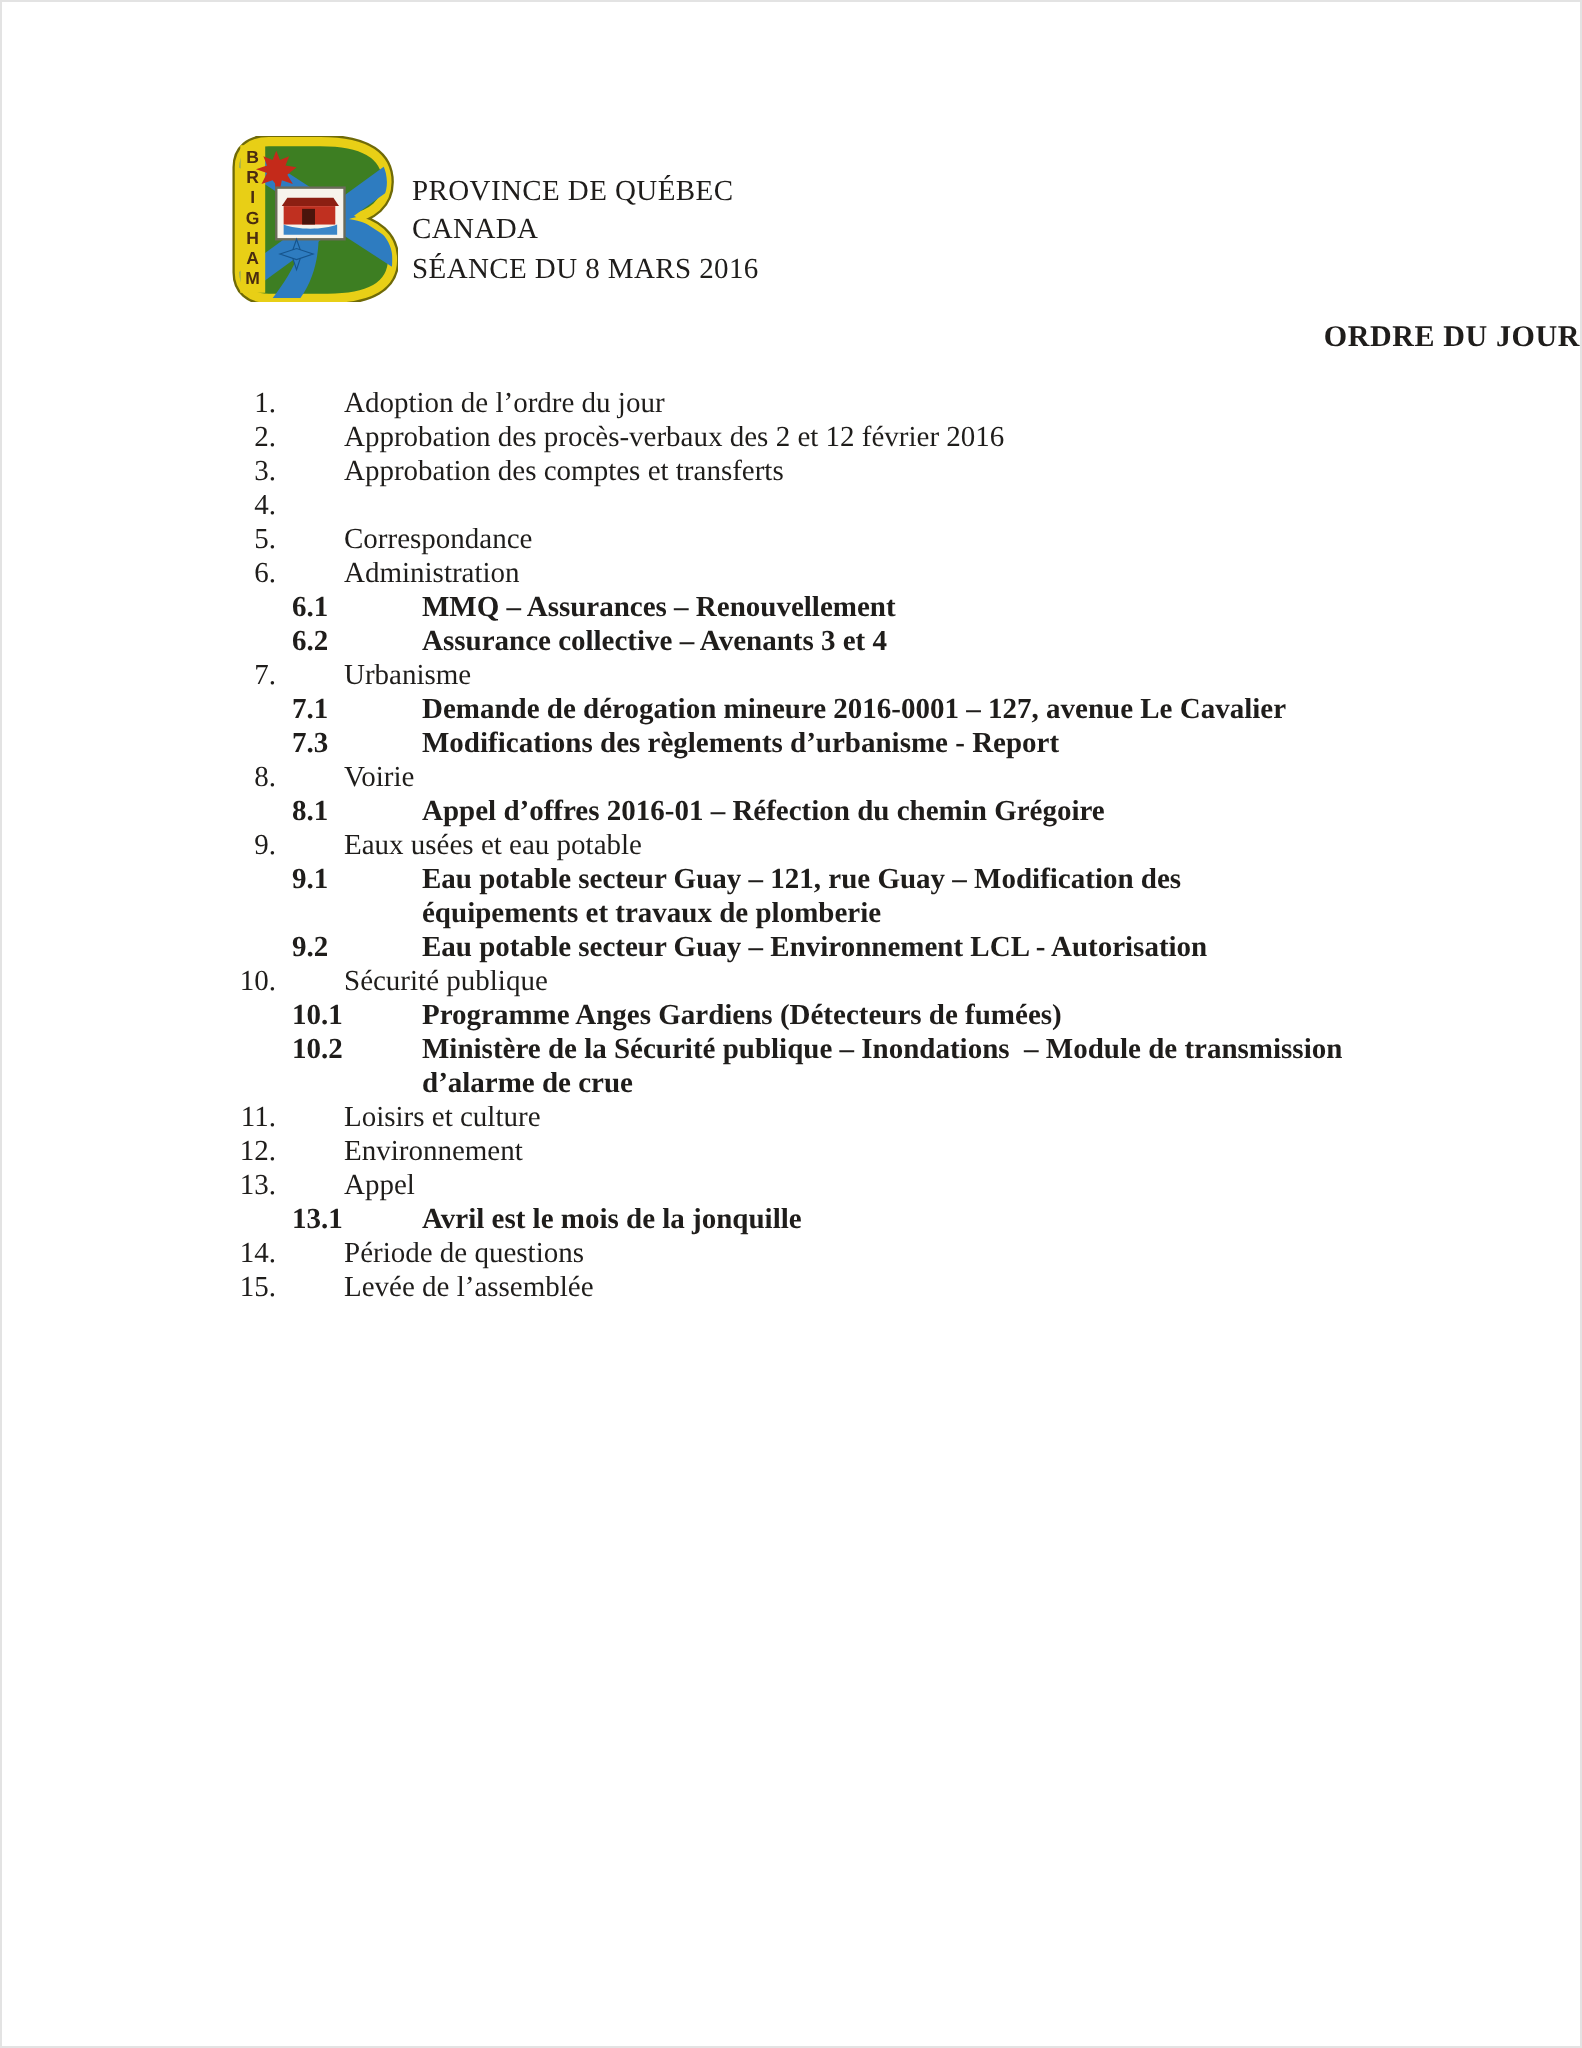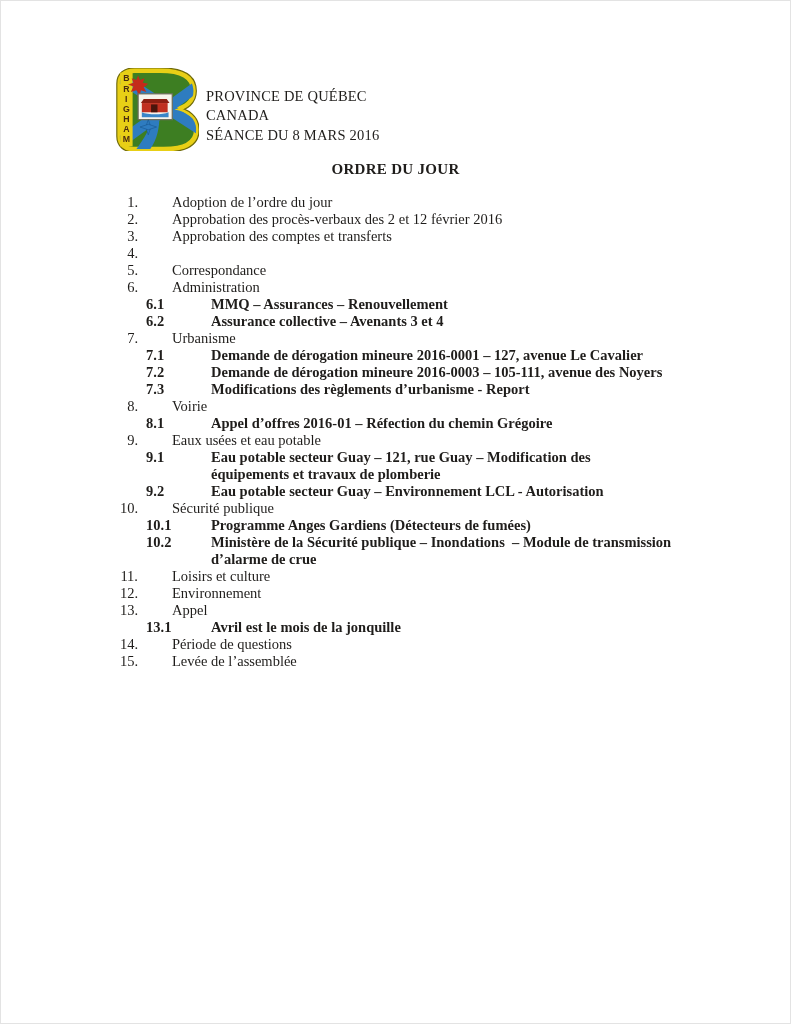--- a/index.html
+++ b/index.html
@@ -16,21 +16,21 @@
   .logo{
     position:absolute;left:115px;top:67px;width:83px;height:83px;
   }
   .hdr{
     position:absolute;left:205px;top:86px;
     font-size:14.5px;line-height:19.3px;
     letter-spacing:0.2px;
   }
   .title{
     position:absolute;left:0;top:160px;width:100%;
-    text-align:center;font-weight:700;font-size:15px;
+    text-align:right;font-weight:700;font-size:15px;
     letter-spacing:0.3px;
   }
   .list{
     position:absolute;left:0;top:193px;width:100%;
     font-size:14.5px;line-height:17px;
   }
   .row{display:flex;align-items:flex-start;}
   .row .num{flex:0 0 auto;}
   .row .txt{flex:0 1 auto;white-space:pre-wrap;margin-left:28px;}
   .row.lvl1 .num{margin-left:112px;width:25px;text-align:right;}
@@ -133,24 +133,20 @@
     </div>
       <div class="row lvl1">
       <span class="num">7.</span>
       <span class="txt">Urbanisme</span>
     </div>
       <div class="row lvl2 bold">
       <span class="num">7.1</span>
       <span class="txt">Demande de dérogation mineure 2016-0001 – 127, avenue Le Cavalier</span>
     </div>
       <div class="row lvl2 bold">
-      <span class="num">7.2</span>
-      <span class="txt">Demande de dérogation mineure 2016-0003 – 105-111, avenue des Noyers</span>
-    </div>
-      <div class="row lvl2 bold">
       <span class="num">7.3</span>
       <span class="txt">Modifications des règlements d’urbanisme - Report</span>
     </div>
       <div class="row lvl1">
       <span class="num">8.</span>
       <span class="txt">Voirie</span>
     </div>
       <div class="row lvl2 bold">
       <span class="num">8.1</span>
       <span class="txt">Appel d’offres 2016-01 – Réfection du chemin Grégoire</span>

